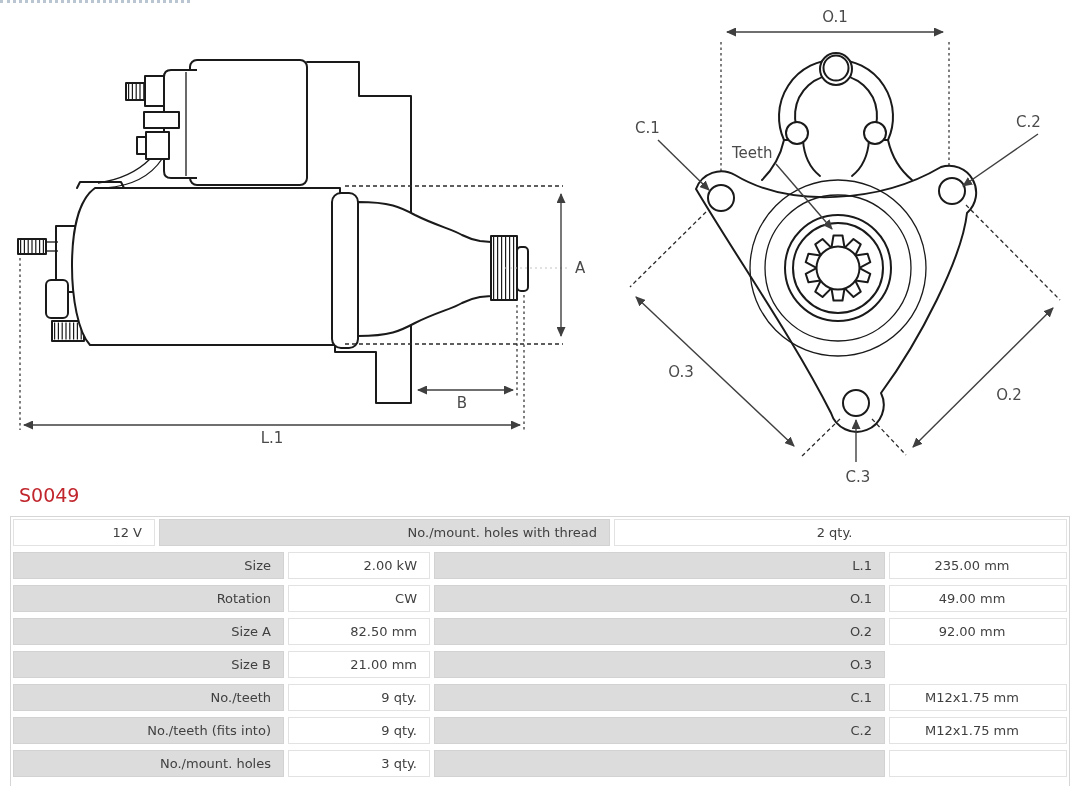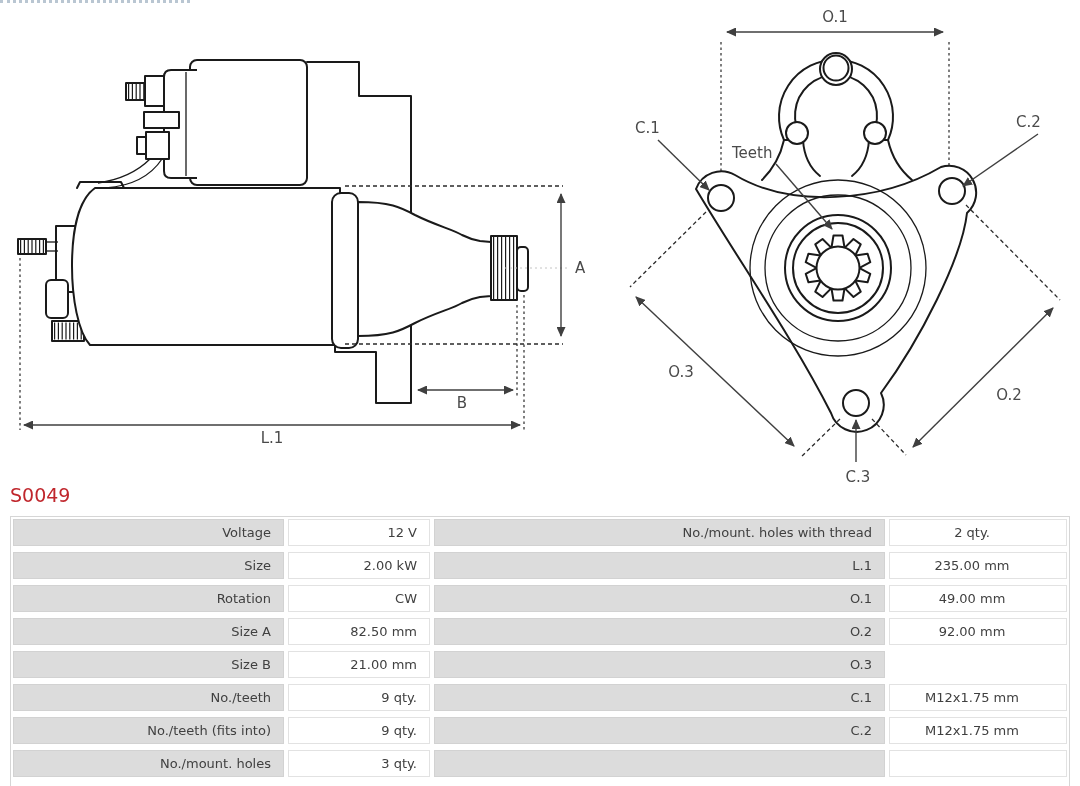--- a/index.html
+++ b/index.html
@@ -1,20 +1,20 @@
 <!DOCTYPE html>
 <html><head>
 <meta charset="utf-8">
 <style>
   html,body{margin:0;padding:0;background:#ffffff;}
   #page{position:relative;width:1080px;height:786px;background:#ffffff;overflow:hidden;
         font-family:"DejaVu Sans",sans-serif;}
   #artifact{position:absolute;left:0;top:0;width:190px;height:0;border-top:3px dotted #b9c6d2;}
   #drawing{position:absolute;left:0;top:0;}
-  #part-code{position:absolute;left:10px;top:484px;font-size:19px;color:#c0262c;}
+  #part-code{position:absolute;left:19px;top:484px;font-size:19px;color:#c0262c;}
   #spec-table{position:absolute;left:10px;top:516px;width:1060px;border:1px solid #d6d6d6;
               padding:2px;box-sizing:border-box;}
   .trow{display:flex;gap:4px;height:27px;margin-bottom:6px;}
   .trow:last-child{margin-bottom:11px;}
   .cell{box-sizing:border-box;height:27px;line-height:26px;font-size:13px;color:#404040;
         text-align:right;padding-right:12px;overflow:hidden;white-space:nowrap;}
   .lab{background:#dcdcdc;border:1px solid #d2d2d2;}
   .val{background:#ffffff;border:1px solid #e2e2e2;}
   .c1{width:271px;}
   .c2{width:142px;}
@@ -176,21 +176,20 @@
 
       <line x1="856" y1="462" x2="856" y2="420" class="dim" marker-end="url(#ah)"></line>
       <text class="dimtxt" x="858" y="482" text-anchor="middle">C.3</text>
     </g>
   </svg>
 
   <div id="part-code">S0049</div>
 
   <div id="spec-table">
     <div class="trow">
-      <div class="cell lab c1">Voltage</div>
       <div class="cell val c2">12 V</div>
       <div class="cell lab c3">No./mount. holes with thread</div>
       <div class="cell val c4">2 qty.</div>
     </div>
     <div class="trow">
       <div class="cell lab c1">Size</div>
       <div class="cell val c2">2.00 kW</div>
       <div class="cell lab c3">L.1</div>
       <div class="cell val c4">235.00 mm</div>
     </div>

